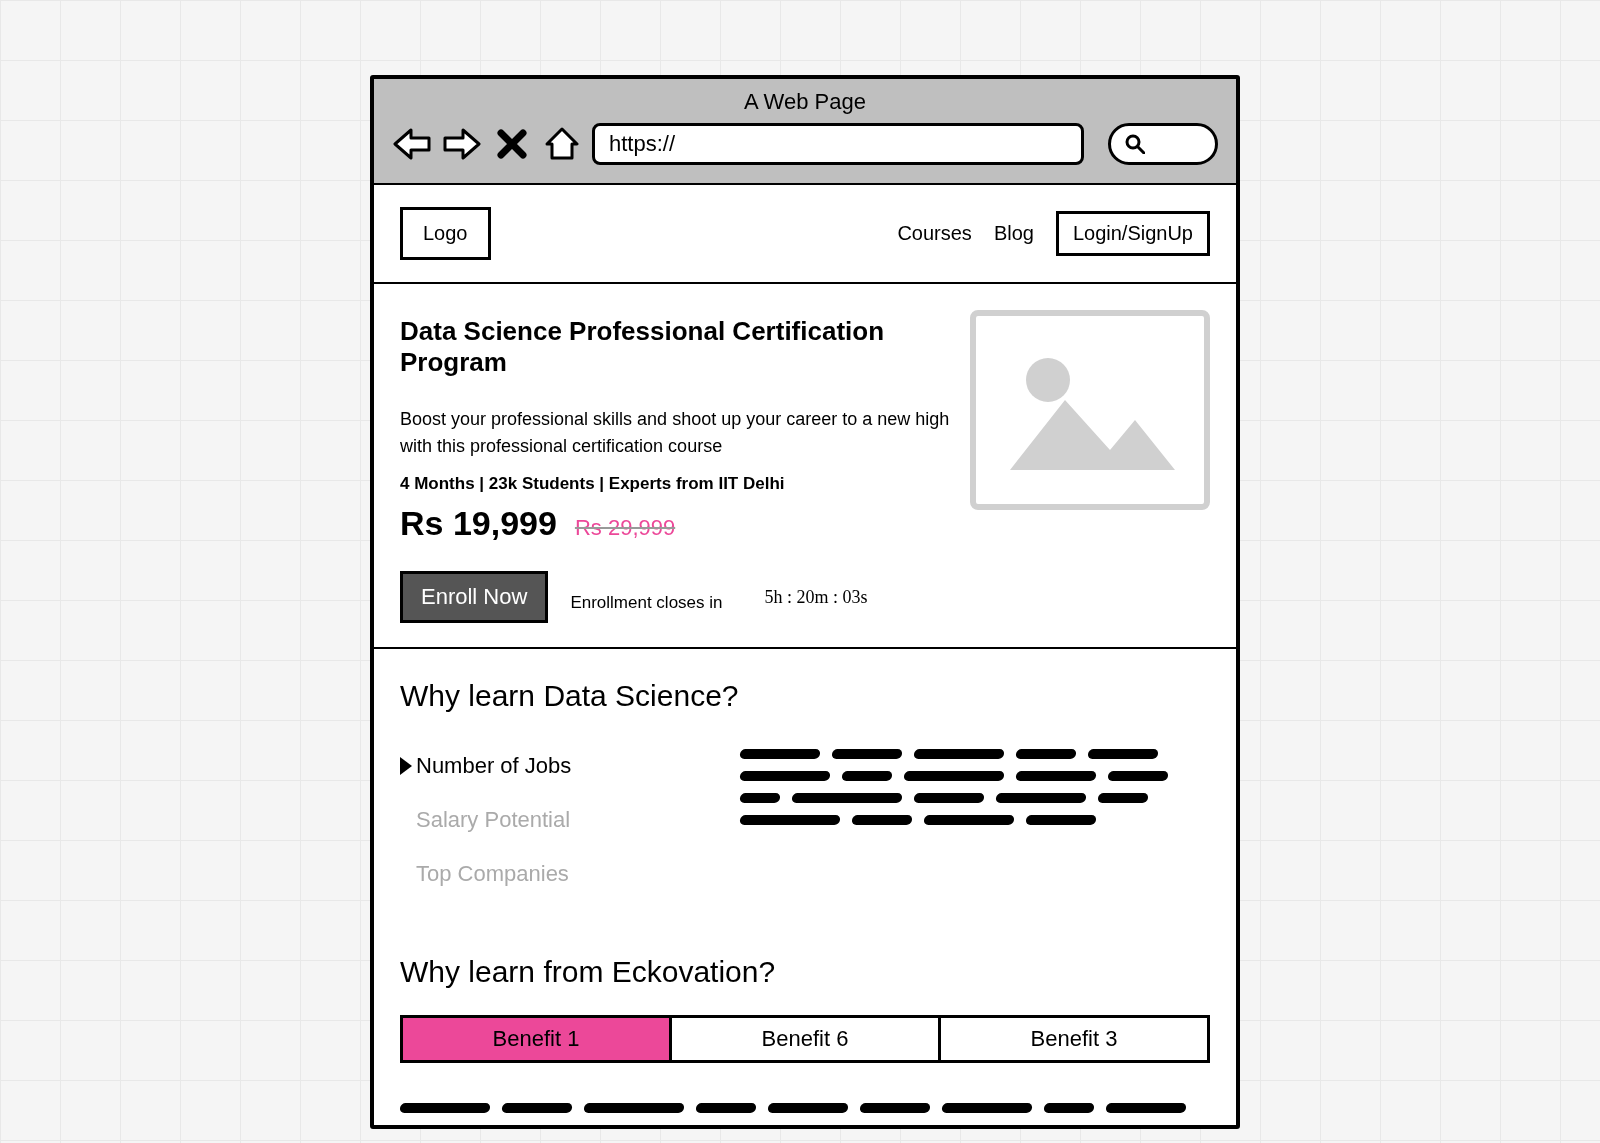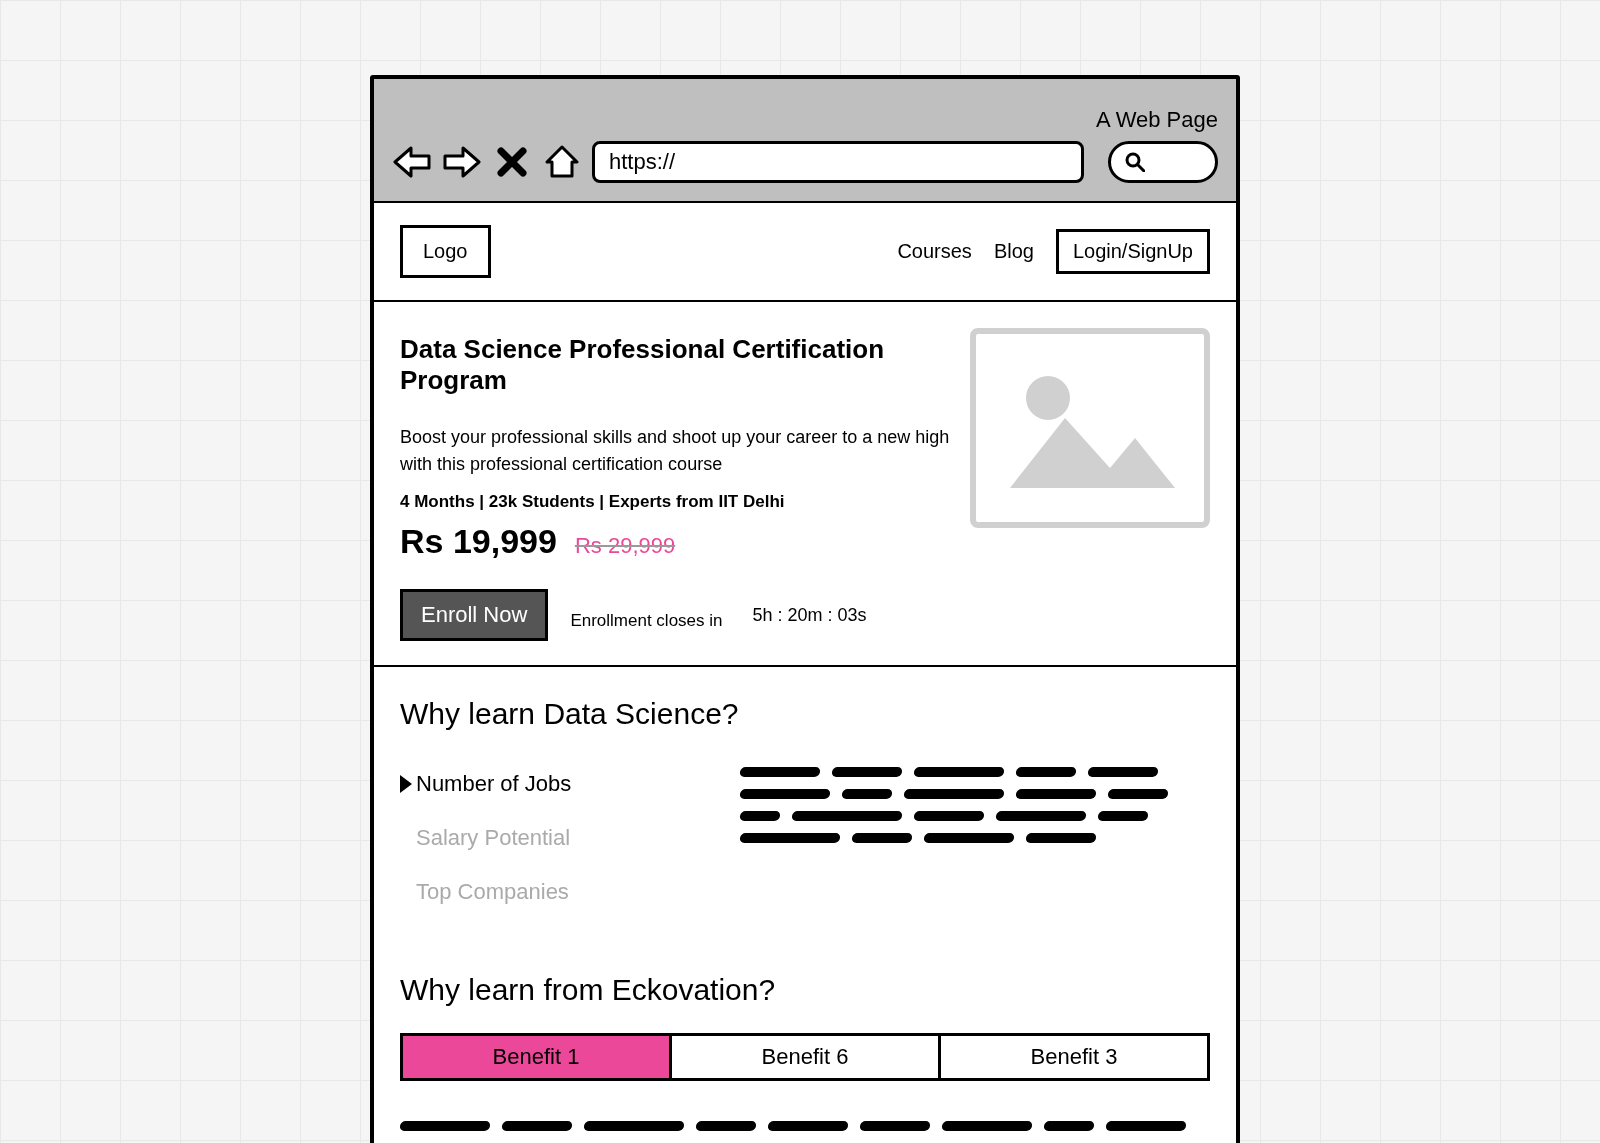--- a/index.html
+++ b/index.html
@@ -23,24 +23,23 @@
     border: 4px solid #000;
     border-radius: 3px;
     background: #fff;
   }
   .browser-chrome {
     background: #bfbfbf;
     padding: 10px 18px 18px;
     border-bottom: 2px solid #000;
   }
   .browser-title {
-    text-align: right;
+    text-align: center;
     font-size: 22px;
     margin-bottom: 8px;
-    margin-top: 18px;
   }
   .toolbar-row {
     display: flex;
     align-items: center;
     gap: 10px;
   }
   .nav-icon {
     width: 40px; height: 40px;
     display: flex; align-items: center; justify-content: center;
   }
@@ -109,21 +108,21 @@
   .enroll-btn {
     background:#555; color:#fff; font-size:22px;
     border:3px solid #000; padding: 10px 18px;
     position:relative; cursor:pointer;
   }
   .enroll-btn::after{
     content:"";position:absolute;left:4px;top:4px;right:-4px;bottom:-5px;
     background:#000;z-index:-1;
   }
   .countdown-label { font-size:17px;margin-top:12px; }
-  .countdown-val { font-size:18px; margin-left:8px;}
+  .countdown-val { font-size:18px; margin-left:20px;font-family:Liberation Serif, serif;}
   .image-placeholder {
     position:absolute;
     right: 26px; top: 26px;
     width: 240px; height: 200px;
     border: 6px solid #d0d0d0;
     border-radius: 8px;
     background: #fff;
     display:flex;align-items:center;justify-content:center;
   }
   .section { padding: 30px 26px 10px; }

